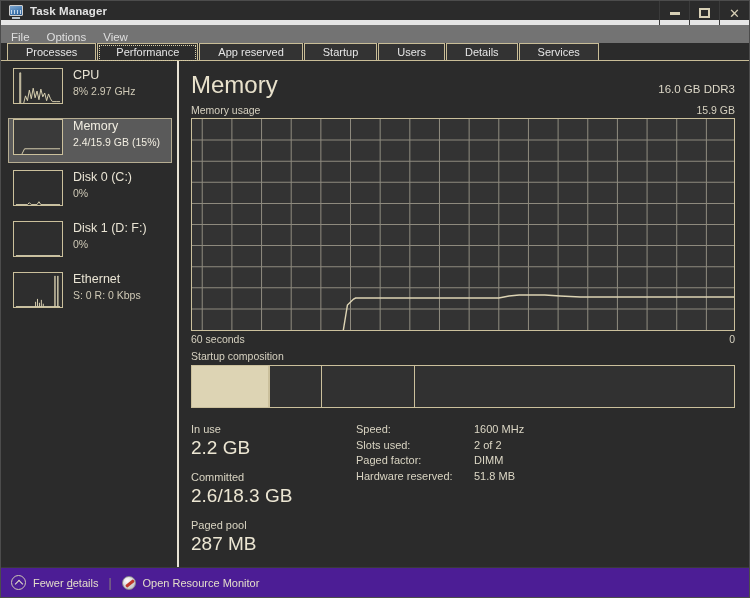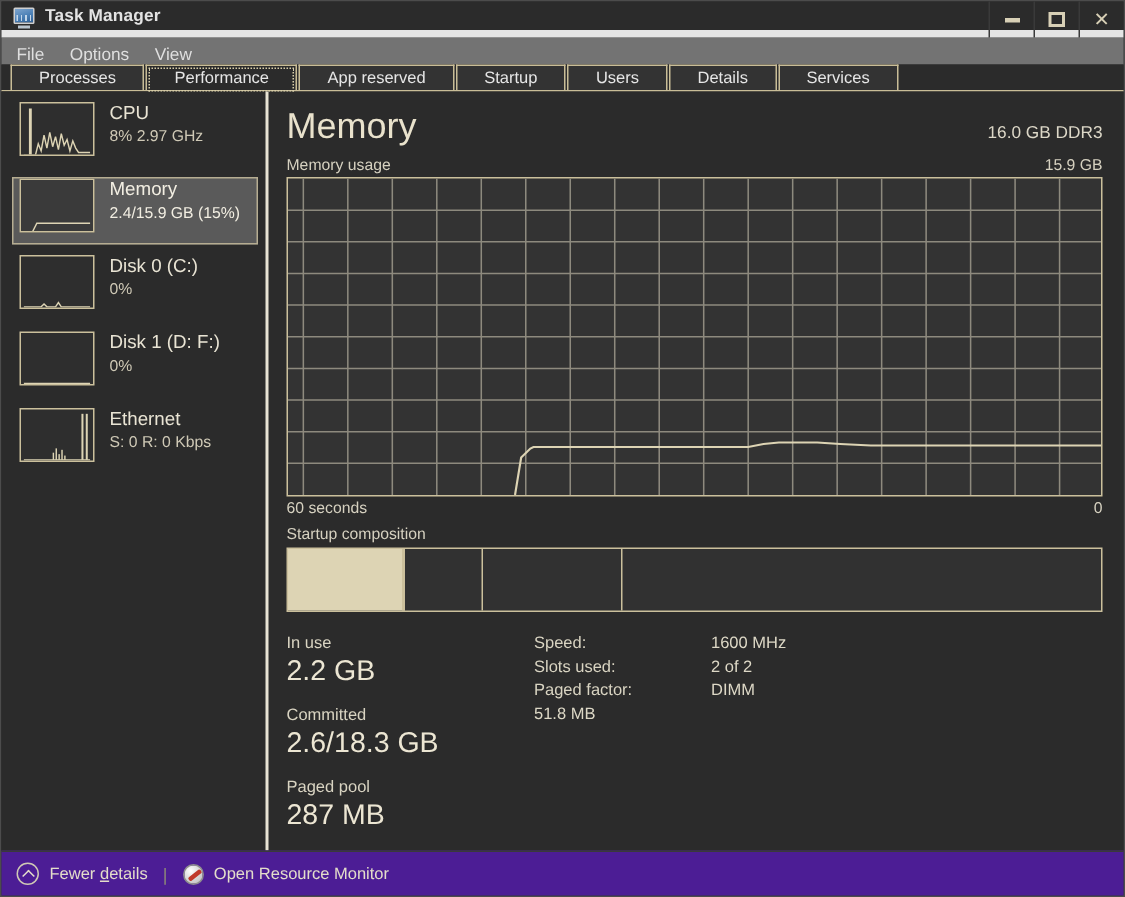--- a/index.html
+++ b/index.html
@@ -386,20 +386,21 @@
           </div>
           <div class="kv">
             <div class="kv-k">Slots used:</div>
             <div class="kv-v">2 of 2</div>
           </div>
           <div class="kv">
             <div class="kv-k">Paged factor:</div>
             <div class="kv-v">DIMM</div>
           </div>
           <div class="kv">
+            <div class="kv-k">Hardware reserved:</div>
             <div class="kv-v">51.8 MB</div>
           </div>
         </div>
 
       </div>
 
     </div>
   </div>
 
   <div class="footer">

